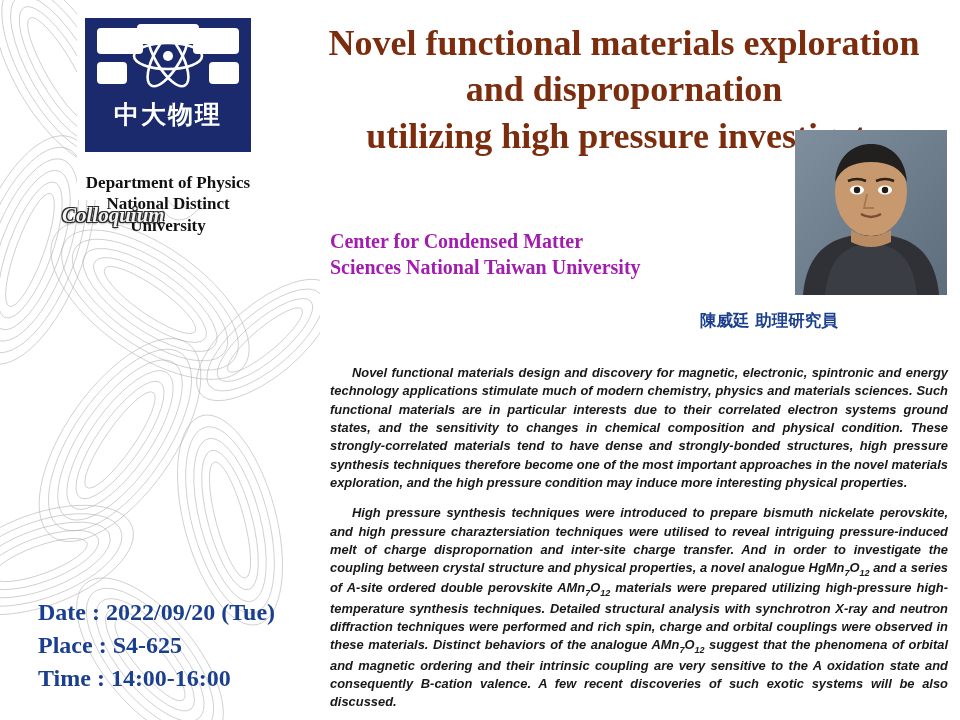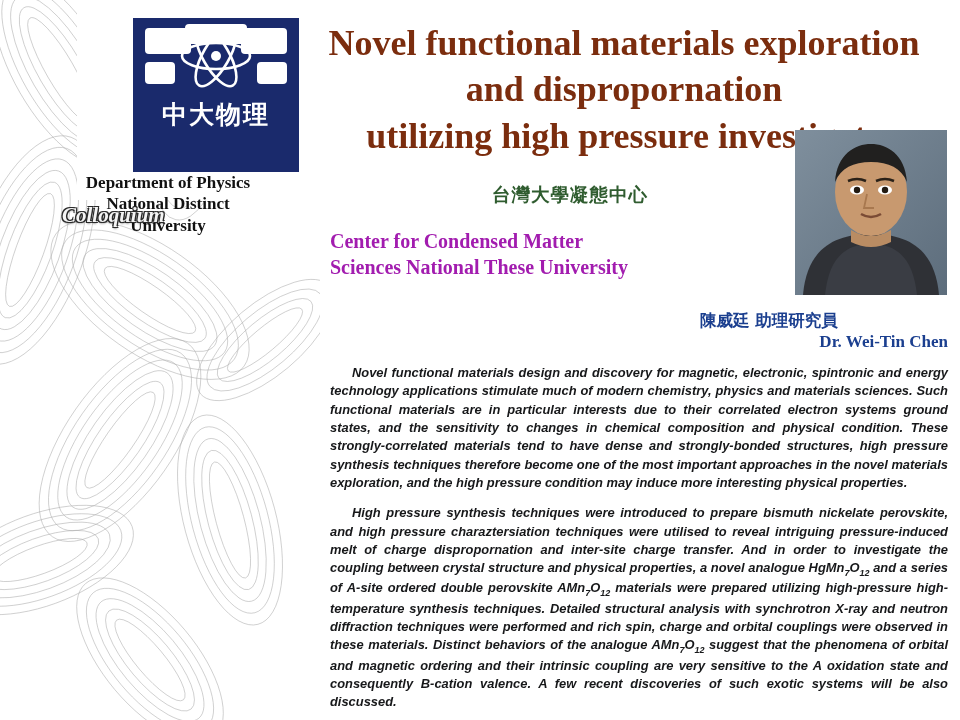--- a/index.html
+++ b/index.html
@@ -40,23 +40,22 @@
     width: 182px;
     height: 188px;
     background: #ffffff;
     padding: 0;
   }
   .logo-inner {
     position: absolute;
     left: 8px;
     top: 6px;
     width: 166px;
-    height: 154px;
+    height: 134px;
     background: #1a2a6c;
-    margin-left: 48px;
   }
   .logo-atom {
     position: absolute;
     left: 0; top: 0; width: 166px; height: 134px;
   }
   .logo-cn {
     position: absolute;
     left: 0;
     top: 80px;
     width: 166px;
@@ -313,24 +312,23 @@
   </div>
 
   <div class="colloquium">Colloquium</div>
 
   <div class="title">
     <span class="line">Novel functional materials exploration</span>
     <span class="line">and dispropornation</span>
     <span class="line">utilizing high pressure investigate</span>
   </div>
 
-  <div class="affil-cn">台灣大學凝態中心</div>
   <div class="affil-en">
     <span class="line">Center for Condensed Matter</span>
-    <span class="line">Sciences National These University</span>
+    <span class="line">Sciences National Taiwan University</span>
   </div>
 
   <div class="photo">
     <svg width="152" height="165" viewBox="0 0 152 165" xmlns="http://www.w3.org/2000/svg">
       <defs>
         <linearGradient id="bgph" x1="0" y1="0" x2="1" y2="1">
           <stop offset="0%" stop-color="#7f8f9d"></stop>
           <stop offset="100%" stop-color="#5d6d7c"></stop>
         </linearGradient>
       </defs>
@@ -345,21 +343,25 @@
       <circle cx="90" cy="60" r="3.2" fill="#221a12"></circle>
       <path d="M53 51 Q62 47 71 51" stroke="#2a2118" stroke-width="2.5" fill="none"></path>
       <path d="M81 51 Q90 47 99 51" stroke="#2a2118" stroke-width="2.5" fill="none"></path>
       <path d="M66 84 Q76 90 86 84" stroke="#7a4b35" stroke-width="2.6" fill="none"></path>
       <path d="M72 64 L69 78 L79 78" stroke="#a8784f" stroke-width="1.8" fill="none"></path>
       <path d="M56 100 Q76 112 96 100 L96 112 Q76 122 56 112 Z" fill="#b98c63"></path>
     </svg>
   </div>
 
   <div class="speaker-cn">陳威廷 助理研究員</div>
-  <div class="speaker-en">Dr. Wei-Tin Chen</div>
 
   <div class="abstract">
     <p>Novel functional materials design and discovery for magnetic, electronic, spintronic and energy technology applications stimulate much of modern chemistry, physics and materials sciences. Such functional materials are in particular interests due to their correlated electron systems ground states, and the sensitivity to changes in chemical composition and physical condition. These strongly-correlated materials tend to have dense and strongly-bonded structures, high pressure synthesis techniques therefore become one of the most important approaches in the novel materials exploration, and the high pressure condition may induce more interesting physical properties.</p>
     <p><span>High pressure synthesis techniques were introduced to prepare bismuth nickelate perovskite, and high pressure charaztersiation techniques were utilised to reveal intriguing pressure-induced melt of charge dispropornation and inter-site charge transfer. And in order to investigate the coupling between crystal structure and physical properties, a novel analogue HgMn</span><sub>7</sub><span>O</span><sub>12</sub><span> and a series of A-site ordered double perovskite AMn</span><sub>7</sub><span>O</span><sub>12</sub><span> materials were prepared utilizing high-pressure high-temperature synthesis techniques. Detailed structural analysis with synchrotron X-ray and neutron diffraction techniques were performed and rich spin, charge and orbital couplings were observed in these materials. Distinct behaviors of the analogue AMn</span><sub>7</sub><span>O</span><sub>12</sub><span> suggest that the phenomena of orbital and magnetic ordering and their intrinsic coupling are very sensitive to the A oxidation state and consequently B-cation valence. A few recent discoveries of such exotic systems will be also discussed.</span></p>
   </div>
 
+  <div class="details">
+    <div>Date : 2022/09/20 (Tue)</div>
+    <div>Place : S4-625</div>
+    <div>Time : 14:00-16:00</div>
+  </div>
 
 </div>
 
 </body></html>

